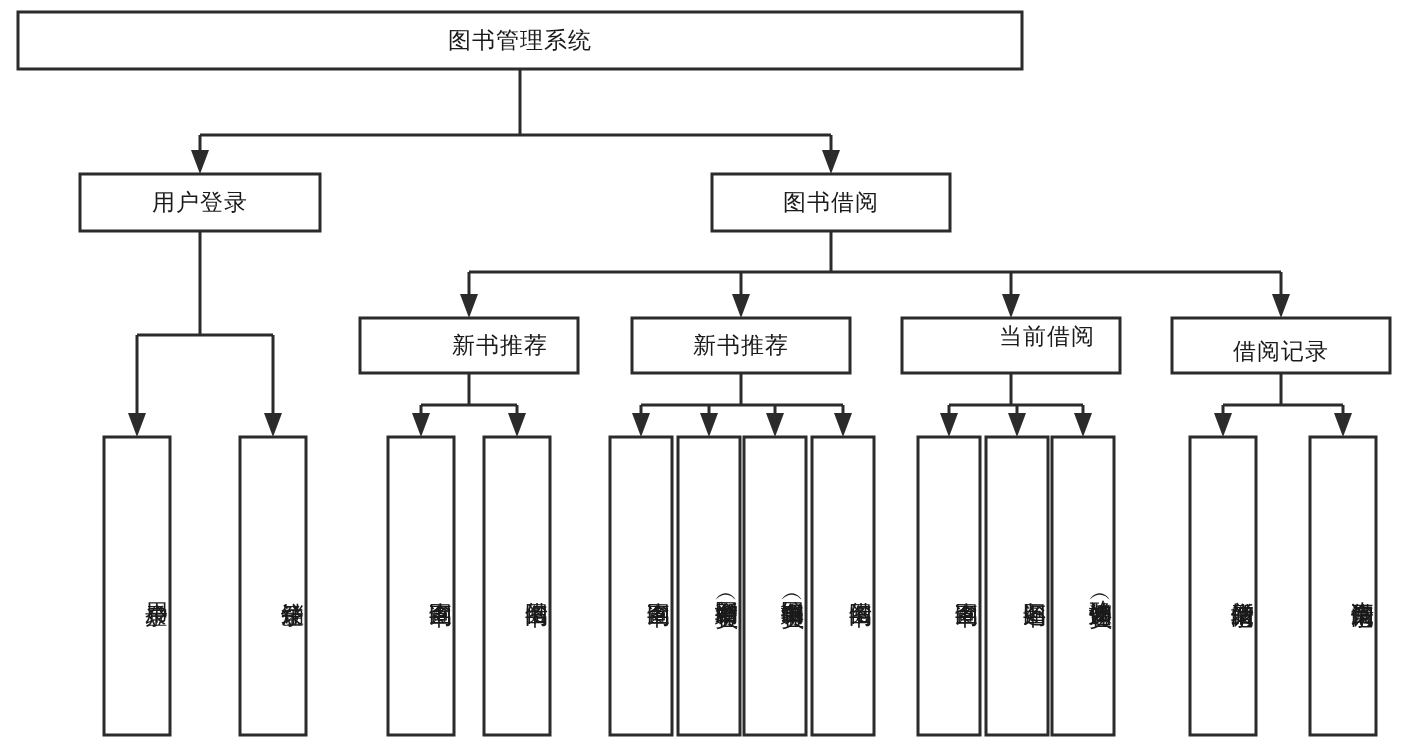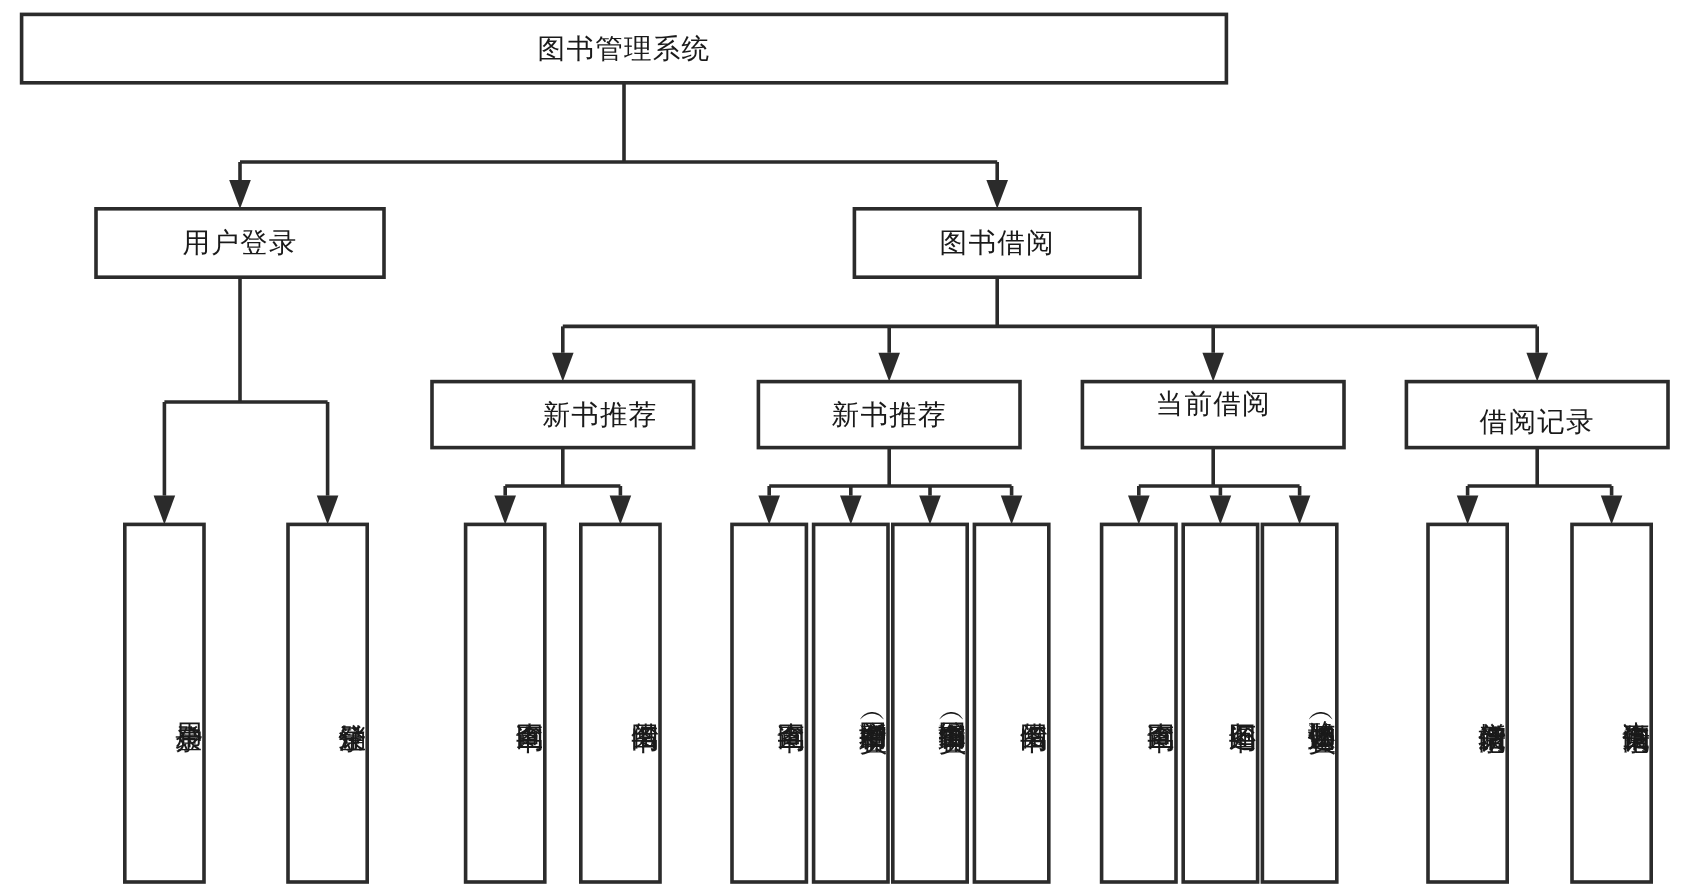--- a/index.html
+++ b/index.html
@@ -135,21 +135,21 @@
         <rect x="1310" y="437" width="66" height="298" class="node-box"></rect>
       </g>
   </svg>
 
   <div id="labels-layer">
       <div class="hlabel-wrap" style="left: 18px; top: 12px; width: 1004px; height: 57px;">图书管理系统</div>
       <div class="hlabel-wrap" style="left: 80px; top: 174px; width: 240px; height: 57px;">用户登录</div>
       <div class="hlabel-wrap" style="left: 712px; top: 174px; width: 238px; height: 57px;">图书借阅</div>
       <div class="hlabel-wrap" style="left: 360px; top: 318px; width: 256px; height: 55px; padding-left: 12px;">新书推荐</div>
       <div class="hlabel-wrap" style="left: 632px; top: 318px; width: 218px; height: 55px;">新书推荐</div>
-      <div class="hlabel-wrap" style="left: 902px; top: 318px; width: 218px; height: 37px;">当前借阅</div>
+      <div class="hlabel-wrap" style="left: 902px; top: 318px; width: 218px; height: 37px; padding-left: 36px;">当前借阅</div>
       <div class="hlabel-wrap" style="left: 1172px; top: 318px; width: 218px; height: 67px;">借阅记录</div>
       <div class="vlabel-wrap" style="left: 104px; top: 443px; width: 66px; height: 286px;">用户登录</div>
       <div class="vlabel-wrap" style="left: 240px; top: 443px; width: 66px; height: 286px;">注销登录</div>
       <div class="vlabel-wrap" style="left: 388px; top: 443px; width: 66px; height: 286px;">查询图书</div>
       <div class="vlabel-wrap" style="left: 484px; top: 443px; width: 66px; height: 286px;">借阅图书</div>
       <div class="vlabel-wrap" style="left: 610px; top: 443px; width: 62px; height: 286px;">查询图书</div>
       <div class="vlabel-wrap" style="left: 678px; top: 443px; width: 62px; height: 286px;">新增图书（管理员）</div>
       <div class="vlabel-wrap" style="left: 744px; top: 443px; width: 62px; height: 286px;">编辑图书（管理员）</div>
       <div class="vlabel-wrap" style="left: 812px; top: 443px; width: 62px; height: 286px;">借阅图书</div>
       <div class="vlabel-wrap" style="left: 918px; top: 443px; width: 62px; height: 286px;">查询图书</div>

